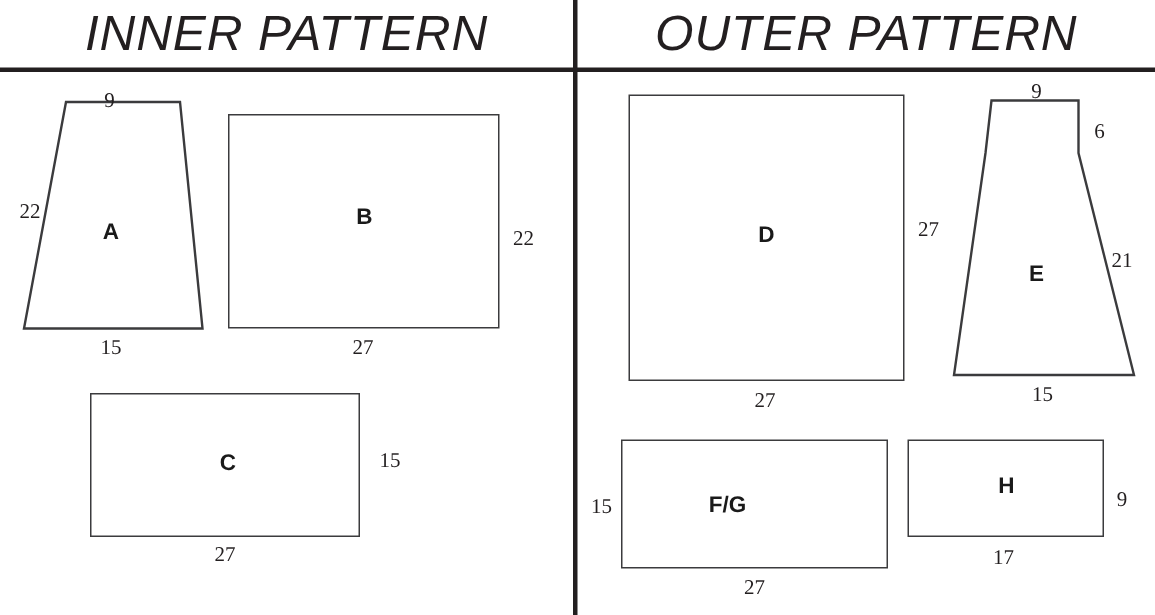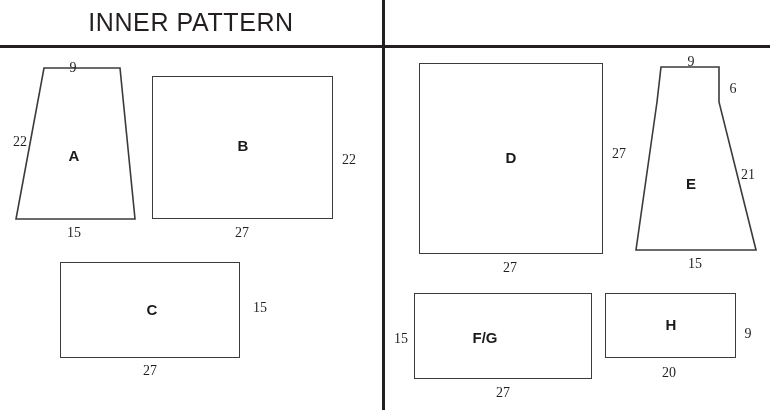--- a/index.html
+++ b/index.html
@@ -32,25 +32,26 @@
     height: 410px;
     background: #231f20;
   }
   
   .panel-title {
     position: absolute;
     top: 4px;
     height: 36px;
     line-height: 36px;
     text-align: center;
-    font-size: 25px;
+    font-size: 33px;
     letter-spacing: 0.6px;
     color: #231f20;
     font-weight: 400;
     white-space: nowrap;
+    font-style: italic;
   }
   #title-inner { left: 0;   width: 382px; }
   #title-outer { left: 385px; width: 385px; }
 
   
   .shape-box {
     position: absolute;
     box-sizing: border-box;
     border: 1.6px solid #3b3b3d;
     background: #ffffff;
@@ -84,20 +85,21 @@
 </style>
 </head>
 <body>
 
 <div id="page">
 
   <div class="hrule"></div>
   <div class="vrule"></div>
 
   <div class="panel-title" id="title-inner">INNER PATTERN</div>
+  <div class="panel-title" id="title-outer">OUTER PATTERN</div>
 
   <svg class="poly" style="left:10px; top:64px;" width="130" height="160" viewBox="0 0 130 160">
     <polygon points="34,4 110,4 125,155 6,155"></polygon>
   </svg>
   <div class="shape-label" style="left:74px; top:155px;">A</div>
   <div class="dim" style="left:73px; top:68px;">9</div>
   <div class="dim" style="left:20px; top:142px;">22</div>
   <div class="dim" style="left:74px; top:233px;">15</div>
 
   <div class="shape-box" style="left:152px; top:76px; width:181px; height:143px;"></div>
@@ -125,15 +127,15 @@
   <div class="dim" style="left:695px; top:264px;">15</div>
 
   <div class="shape-box" style="left:414px; top:293px; width:178px; height:86px;"></div>
   <div class="shape-label" style="left:485px; top:337px;">F/G</div>
   <div class="dim" style="left:401px; top:339px;">15</div>
   <div class="dim" style="left:503px; top:393px;">27</div>
 
   <div class="shape-box" style="left:605px; top:293px; width:131px; height:65px;"></div>
   <div class="shape-label" style="left:671px; top:324px;">H</div>
   <div class="dim" style="left:748px; top:334px;">9</div>
-  <div class="dim" style="left:669px; top:373px;">20</div>
+  <div class="dim" style="left:669px; top:373px;">17</div>
 
 </div>
 
 </body></html>

